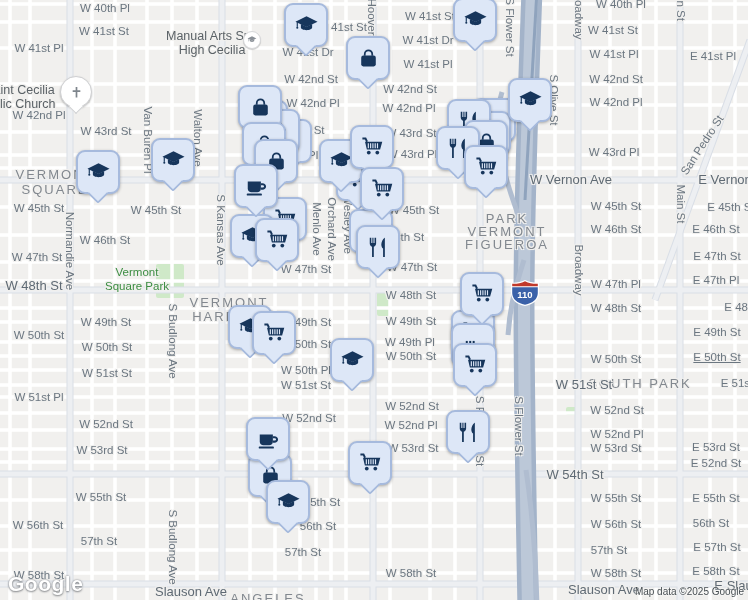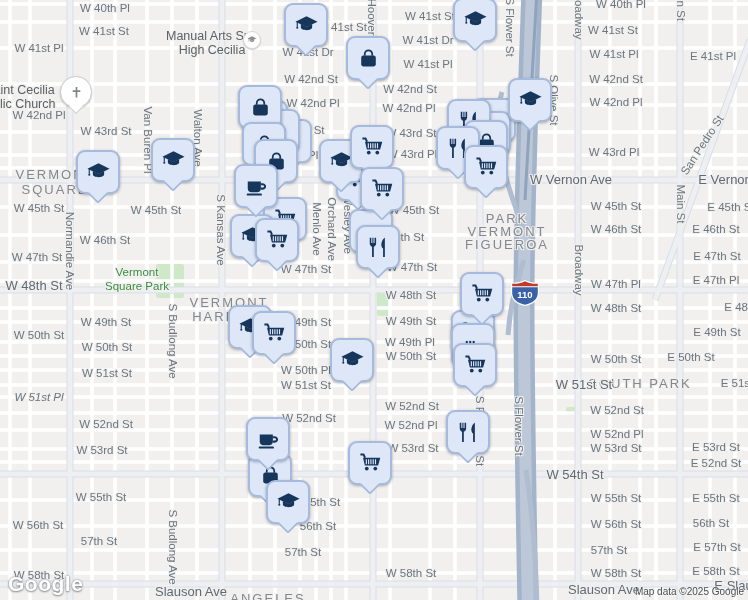--- a/index.html
+++ b/index.html
@@ -133,21 +133,21 @@
     <div class="lbl " style="left: 106px; top: 131px; transform: translate(-50%, -50%);">W 43rd St</div>
     <div class="lbl " style="left: 39px; top: 208px; transform: translate(-50%, -50%);">W 45th St</div>
     <div class="lbl " style="left: 156px; top: 210px; transform: translate(-50%, -50%);">W 45th St</div>
     <div class="lbl " style="left: 105px; top: 240px; transform: translate(-50%, -50%);">W 46th St</div>
     <div class="lbl " style="left: 37px; top: 257px; transform: translate(-50%, -50%);">W 47th St</div>
     <div class="lbl lg" style="left: 34px; top: 285px; transform: translate(-50%, -50%);">W 48th St</div>
     <div class="lbl " style="left: 106px; top: 322px; transform: translate(-50%, -50%);">W 49th St</div>
     <div class="lbl " style="left: 39px; top: 335px; transform: translate(-50%, -50%);">W 50th St</div>
     <div class="lbl " style="left: 107px; top: 347px; transform: translate(-50%, -50%);">W 50th St</div>
     <div class="lbl " style="left: 107px; top: 373px; transform: translate(-50%, -50%);">W 51st St</div>
-    <div class="lbl " style="left: 39px; top: 397px; transform: translate(-50%, -50%); font-style: italic;">W 51st Pl</div>
+    <div class="lbl " style="left: 39px; top: 397px; transform: translate(-50%, -50%);">W 51st Pl</div>
     <div class="lbl " style="left: 106px; top: 424px; transform: translate(-50%, -50%);">W 52nd St</div>
     <div class="lbl " style="left: 102px; top: 450px; transform: translate(-50%, -50%);">W 53rd St</div>
     <div class="lbl " style="left: 101px; top: 497px; transform: translate(-50%, -50%);">W 55th St</div>
     <div class="lbl " style="left: 38px; top: 525px; transform: translate(-50%, -50%);">W 56th St</div>
     <div class="lbl " style="left: 99px; top: 541px; transform: translate(-50%, -50%);">57th St</div>
     <div class="lbl " style="left: 39px; top: 575px; transform: translate(-50%, -50%);">W 58th St</div>
     <div class="lbl lg" style="left: 191px; top: 591px; transform: translate(-50%, -50%);">Slauson Ave</div>
     <div class="lbl " style="left: 349px; top: 27px; transform: translate(-50%, -50%);">41st St</div>
     <div class="lbl " style="left: 308px; top: 52px; transform: translate(-50%, -50%);">W 41st Dr</div>
     <div class="lbl " style="left: 311px; top: 79px; transform: translate(-50%, -50%);">W 42nd St</div>
@@ -194,21 +194,21 @@
     <div class="lbl " style="left: 731px; top: 207px; transform: translate(-50%, -50%);">E 45th St</div>
     <div class="lbl " style="left: 616px; top: 229px; transform: translate(-50%, -50%);">W 46th St</div>
     <div class="lbl " style="left: 716px; top: 229px; transform: translate(-50%, -50%);">E 46th St</div>
     <div class="lbl " style="left: 717px; top: 256px; transform: translate(-50%, -50%);">E 47th St</div>
     <div class="lbl " style="left: 616px; top: 284px; transform: translate(-50%, -50%);">W 47th Pl</div>
     <div class="lbl " style="left: 716px; top: 280px; transform: translate(-50%, -50%);">E 47th Pl</div>
     <div class="lbl " style="left: 616px; top: 308px; transform: translate(-50%, -50%);">W 48th St</div>
     <div class="lbl " style="left: 717px; top: 307px; transform: translate(-50%, -50%); margin-left: 31px;">E 48th St</div>
     <div class="lbl " style="left: 717px; top: 332px; transform: translate(-50%, -50%);">E 49th St</div>
     <div class="lbl " style="left: 616px; top: 359px; transform: translate(-50%, -50%);">W 50th St</div>
-    <div class="lbl " style="left: 691px; top: 357px; transform: translate(-50%, -50%);">E 50th St</div>
+    <div class="lbl " style="left: 717px; top: 357px; transform: translate(-50%, -50%); text-decoration: underline;">E 50th St</div>
     <div class="lbl lg" style="left: 584px; top: 384px; transform: translate(-50%, -50%);">W 51st St</div>
     <div class="lbl " style="left: 744px; top: 383px; transform: translate(-50%, -50%);">E 51st St</div>
     <div class="lbl " style="left: 617px; top: 410px; transform: translate(-50%, -50%);">W 52nd St</div>
     <div class="lbl " style="left: 716px; top: 419px; transform: translate(-50%, -50%); margin-top: 44px;">E 52nd St</div>
     <div class="lbl " style="left: 617px; top: 434px; transform: translate(-50%, -50%);">W 52nd Pl</div>
     <div class="lbl " style="left: 616px; top: 448px; transform: translate(-50%, -50%);">W 53rd St</div>
     <div class="lbl " style="left: 716px; top: 447px; transform: translate(-50%, -50%);">E 53rd St</div>
     <div class="lbl lg" style="left: 575px; top: 474px; transform: translate(-50%, -50%);">W 54th St</div>
     <div class="lbl " style="left: 616px; top: 498px; transform: translate(-50%, -50%);">W 55th St</div>
     <div class="lbl " style="left: 716px; top: 498px; transform: translate(-50%, -50%);">E 55th St</div>

